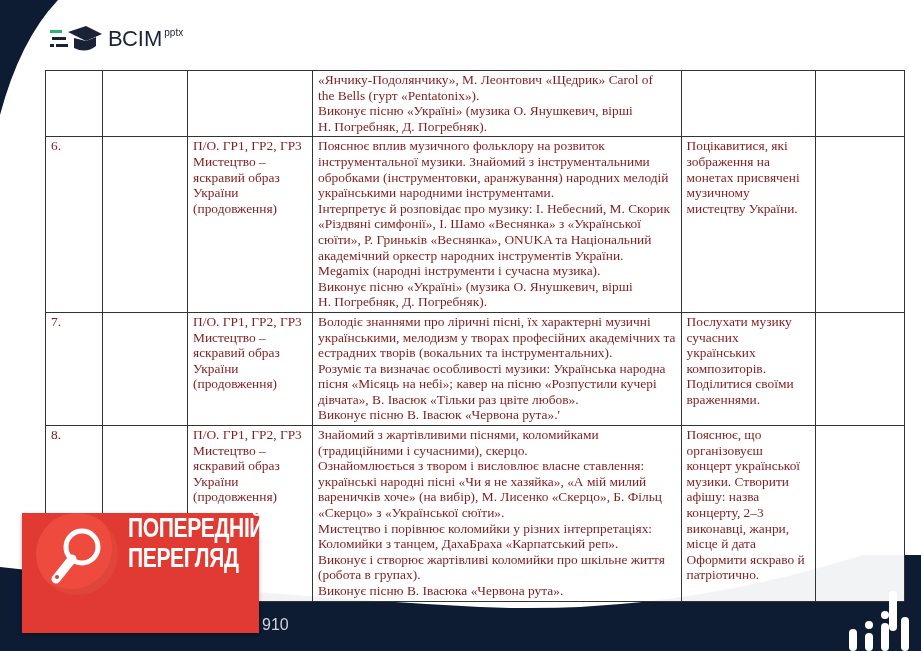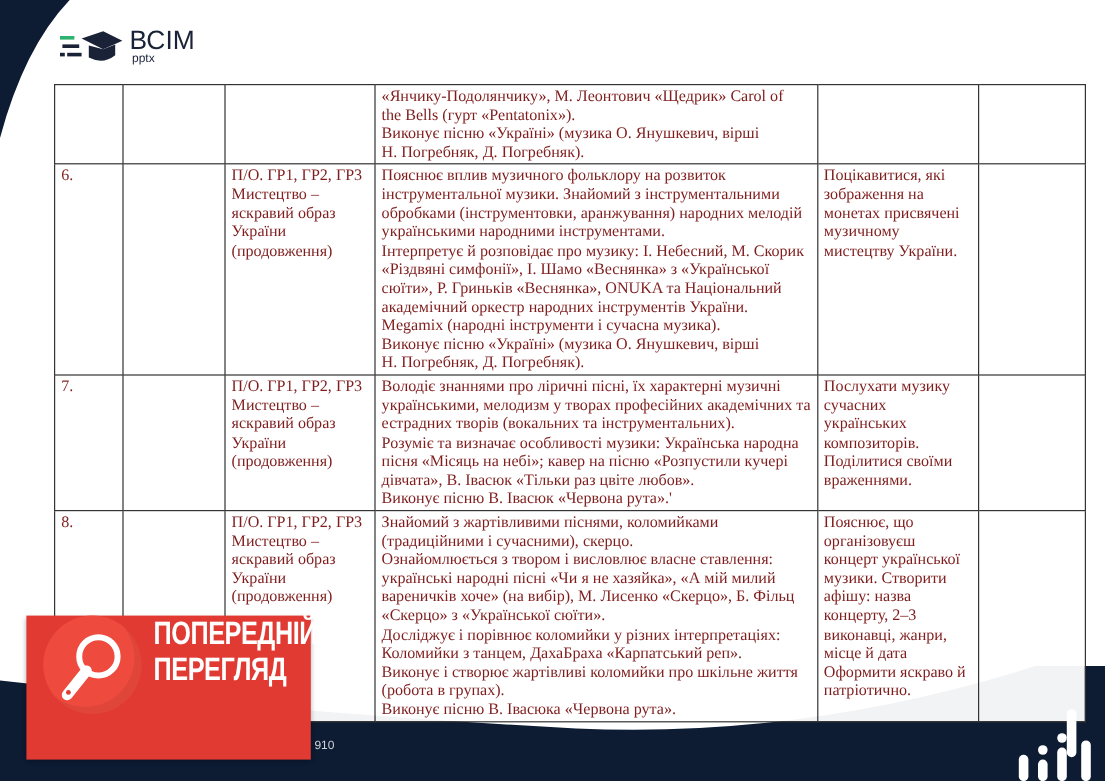--- a/index.html
+++ b/index.html
@@ -1,28 +1,28 @@
 <!DOCTYPE html>
 <html><head>
 <meta charset="utf-8">
 <style>
   html, body { margin:0; padding:0; }
   body { width:921px; height:651px; position:relative; overflow:hidden; background:#ffffff; font-family:"Liberation Serif", serif; }
   .logo { position:absolute; left:50px; top:22px; display:flex; align-items:center; gap:6px; }
-  .logo-text { display:flex; flex-direction:column; line-height:1; }
+  .logo-text { display:flex; line-height:1; }
   .logo-title { font-family:"Liberation Sans", sans-serif; font-size:22px; color:#1a2238; }
   .logo-sub { font-family:"Liberation Sans", sans-serif; font-size:10px; color:#1a2238; margin-left:2px; }
   table.plan { position:absolute; left:45px; top:70px; border-collapse:collapse; font-size:13.4px; line-height:15.6px; color:#7f1d1d; }
   table.plan td { border:1px solid #333; vertical-align:top; padding:1px 5px 2px 5px; background:rgba(255,255,255,0.95); }
   .c1 { width:46px; } .c2 { width:74px; } .c3 { width:114px; } .c4 { width:346px; } .c5 { width:123px;margin-top:20px; } .c6 { width:78px; }
   .line { display:block; white-space:nowrap; }
   .preview-badge { position:absolute; left:22px; top:513px; width:237px; height:120px; background:#e03a33; border-radius:0; box-shadow:0 2px 4px rgba(0,0,0,0.3); display:flex; align-items:flex-start; }
   .badge-circle { width:82px; height:82px; border-radius:50%; background:#ef4a3e; margin-left:14px; position:relative; flex-shrink:0; box-shadow:inset -6px -6px 0 rgba(0,0,0,0.06); }
   .badge-text { color:#fff; font-family:"Liberation Sans", sans-serif; font-weight:bold; font-size:27px; line-height:30px; margin-left:10px; letter-spacing:-0.5px; transform:scaleX(0.78); transform-origin:left center; }
-  .page-num { position:absolute; left:262px; top:616px; font-family:"Liberation Sans", sans-serif; font-size:10px; color:#d0d4dc;text-align:center; }
+  .page-num { position:absolute; left:262px; top:616px; font-family:"Liberation Sans", sans-serif; font-size:16px; color:#d0d4dc;text-align:center; }
   .chart-icon { position:absolute; right:6px; bottom:0; }
 </style>
 </head>
 <body>
 
 <svg style="position:absolute;left:0;top:0" width="120" height="120" viewBox="0 0 120 120">
   <path d="M0 0 L58 0 Q20 40 0 115 Z" fill="#0d1b33"></path>
 </svg>
 
 <svg style="position:absolute;left:0;top:555px" width="921" height="96" viewBox="0 0 921 96">
@@ -130,21 +130,21 @@
           <span class="line">України</span>
           <span class="line">(продовження)</span>
         </td>
         <td class="c4">
           <span class="line">Знайомий з жартівливими піснями, коломийками</span>
           <span class="line">(традиційними і сучасними), скерцо.</span>
           <span class="line">Ознайомлюється з твором і висловлює власне ставлення:</span>
           <span class="line">українські народні пісні  «Чи я не хазяйка», «А мій милий</span>
           <span class="line">вареничків хоче» (на вибір), М. Лисенко «Скерцо», Б. Фільц</span>
           <span class="line">«Скерцо» з «Української сюїти».</span>
-          <span class="line">Досліджує і порівнює коломийки у різних інтерпретаціях:</span>
+          <span class="line">Мистецтво і порівнює коломийки у різних інтерпретаціях:</span>
           <span class="line">Коломийки з танцем, ДахаБраха «Карпатський реп».</span>
           <span class="line">Виконує і створює жартівливі коломийки про шкільне життя</span>
           <span class="line">(робота в групах).</span>
           <span class="line">Виконує пісню В. Івасюка «Червона рута».</span>
         </td>
         <td class="c5">
           <span class="line">Пояснює, що</span>
           <span class="line">організовуєш</span>
           <span class="line">концерт української</span>
           <span class="line">музики. Створити</span>

